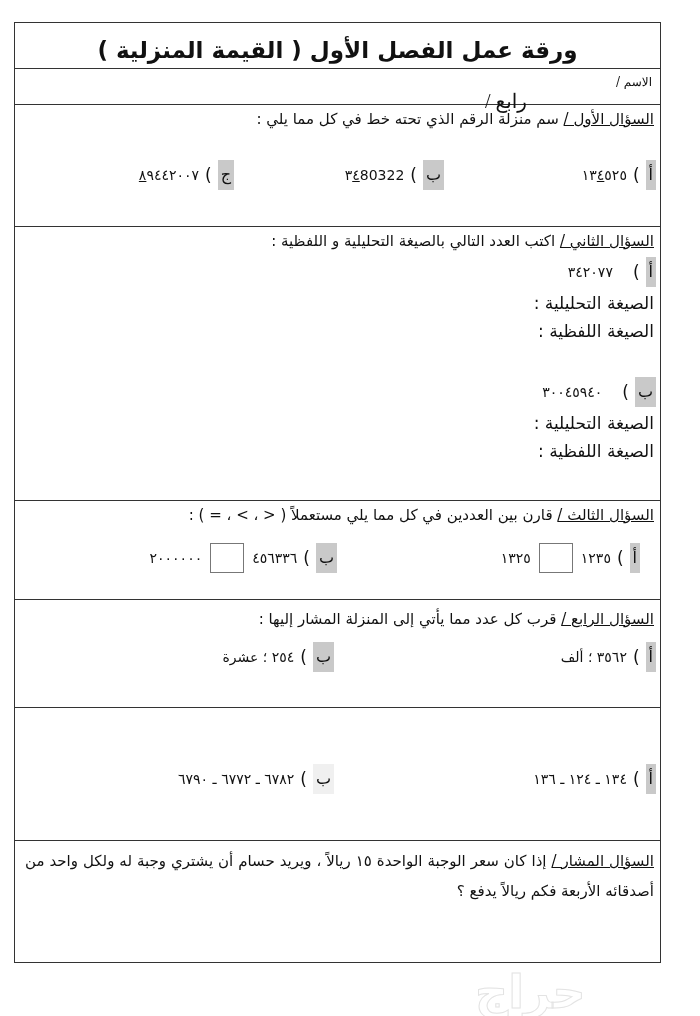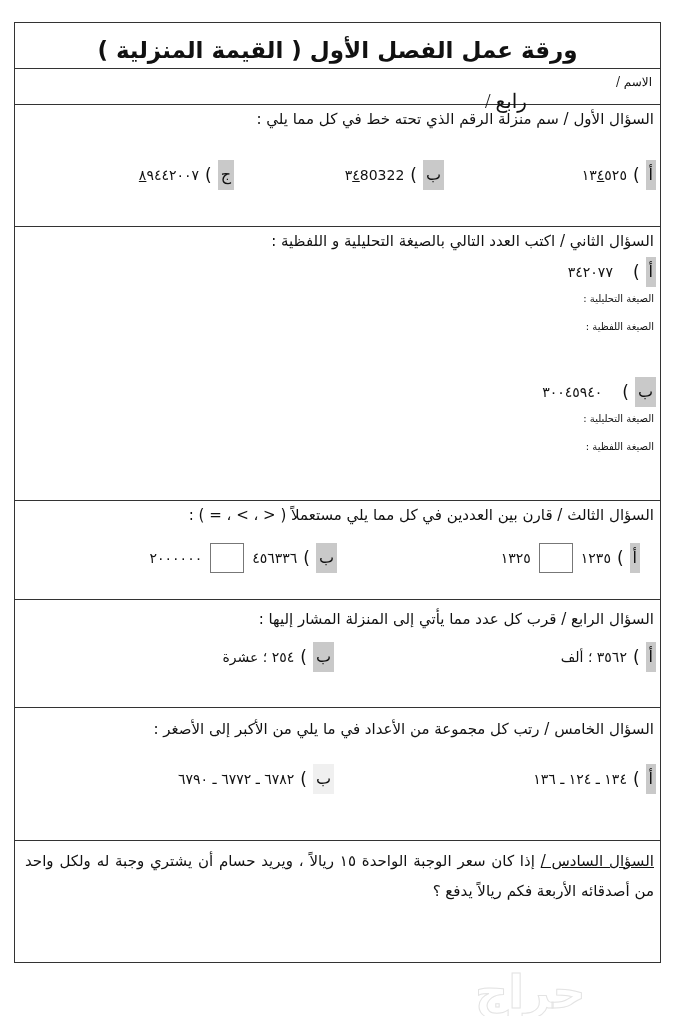--- a/index.html
+++ b/index.html
@@ -28,21 +28,21 @@
 
   .name-label { position: absolute; right: 8px; top: 6px; font-size: 12px; font-family: "DejaVu Serif", "Liberation Serif", serif; }
   .grade-label { position: absolute; left: 470px; top: 20px; font-size: 20px; font-family: Liberation Serif, serif; }
 
   .q-head {
     position: absolute; right: 6px; top: 5px;
     font-size: 15px;
     font-family: "DejaVu Sans", "Liberation Sans", sans-serif;
     white-space: nowrap;
   }
-  .q-head .qtitle { }
+  .q-head .qtitle { text-decoration: underline; }
 
   .item {
     position: absolute;
     font-size: 15px;
     white-space: nowrap;
     display: flex; align-items: center; gap: 6px;
     direction: rtl;
   }
   .tag {
     background: #c9c9c9;
@@ -51,21 +51,21 @@
     line-height: 30px;
     height: 30px;
     display: inline-block;
   }
   .paren { font-size: 17px; }
   .num { font-family: "DejaVu Sans", sans-serif; font-size: 14px; letter-spacing: 1px; }
   .u { text-decoration: underline; }
 
   .line-label {
     position: absolute; right: 6px;
-    font-size: 10px;
+    font-size: 17px;
     font-family: "DejaVu Sans", sans-serif;
   }
 
   .box {
     display: inline-block;
     width: 34px; height: 30px;
     border: 1.3px solid #777;
     background: #fff;
     margin: 0 2px;
   }
@@ -172,35 +172,32 @@
       <span class="num">٣٥٦٢ ؛ ألف</span>
     </div>
     <div class="item" style="right:326px; top:42px;">
       <span class="tag">ب</span>
       <span class="paren">)</span>
       <span class="num">٢٥٤ ؛ عشرة</span>
     </div>
   </div>
 
   <div class="row" style="top:685px; height:133px;">
-    <div class="q-head" style="top:12px;">
-      <span class="qtitle">السؤال الخامس /</span><span> رتب كل مجموعة من الأعداد في ما يلي من الأكبر إلى الأصغر :</span>
-    </div>
     <div class="item" style="right:4px; top:56px;">
       <span class="tag">أ</span>
       <span class="paren">)</span>
       <span class="num">١٣٤ ـ ١٢٤ ـ ١٣٦</span>
     </div>
     <div class="item" style="right:326px; top:56px;">
       <span class="tag" style="background:#f0f0f0;">ب</span>
       <span class="paren">)</span>
       <span class="num">٦٧٨٢ ـ ٦٧٧٢ ـ ٦٧٩٠</span>
     </div>
   </div>
 
   <div class="row last" style="top:818px; height:122px;">
     <div class="para">
-      <span class="qtitle">السؤال السادس /</span><span> إذا كان سعر الوجبة الواحدة ١٥ ريالاً ، ويريد حسام أن يشتري وجبة له ولكل واحد من أصدقائه الأربعة فكم ريالاً يدفع ؟</span>
+      <span class="qtitle">السؤال المشار /</span><span> إذا كان سعر الوجبة الواحدة ١٥ ريالاً ، ويريد حسام أن يشتري وجبة له ولكل واحد من أصدقائه الأربعة فكم ريالاً يدفع ؟</span>
     </div>
   </div>
 </div>
 
 <div class="watermark">حراج</div>
 
 </body></html>

